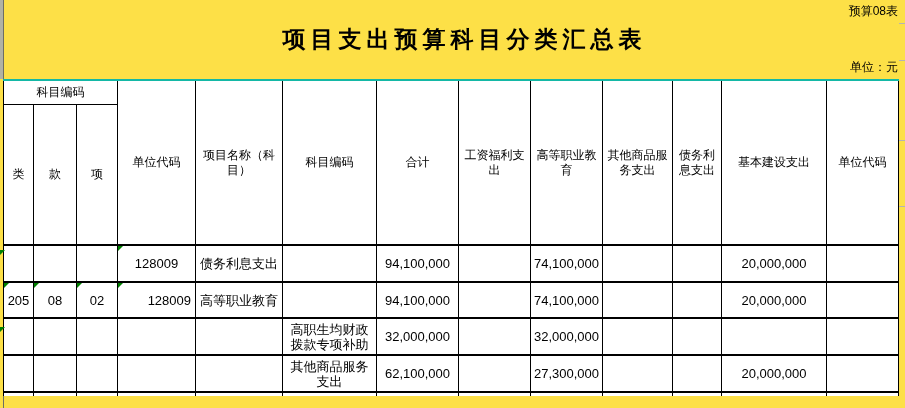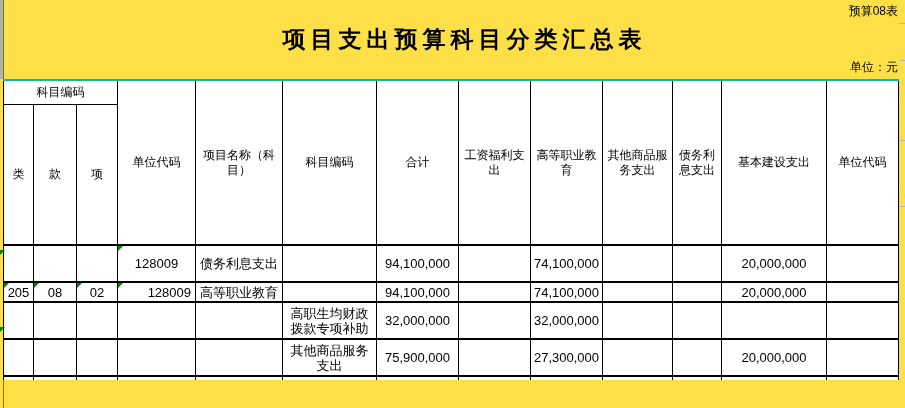--- a/index.html
+++ b/index.html
@@ -136,21 +136,21 @@
       <td class="cell-project"></td>
       <td>94,100,000</td>
       <td></td>
       <td>74,100,000</td>
       <td></td>
       <td></td>
       <td>20,000,000</td>
       <td></td>
     </tr>
 
-    <tr style="height:20px">
+    <tr style="height:36px">
       <td><span class="tri"></span><span>205</span></td>
       <td><span class="tri"></span><span>08</span></td>
       <td><span class="tri"></span><span>02</span></td>
       <td class="align-right"><span class="tri"></span><span>128009</span></td>
       <td class="cell-unit-name">高等职业教育</td>
       <td class="cell-project"></td>
       <td>94,100,000</td>
       <td></td>
       <td>74,100,000</td>
       <td></td>
@@ -175,21 +175,21 @@
       <td></td>
     </tr>
 
     <tr style="height:37px">
       <td></td>
       <td></td>
       <td></td>
       <td></td>
       <td class="cell-unit-name"></td>
       <td class="cell-project">其他商品服务支出</td>
-      <td>75,900,000</td>
+      <td>62,100,000</td>
       <td></td>
       <td>27,300,000</td>
       <td></td>
       <td></td>
       <td>20,000,000</td>
       <td></td>
     </tr>
 
     <tr class="cut" style="height:4px">
       <td></td>

